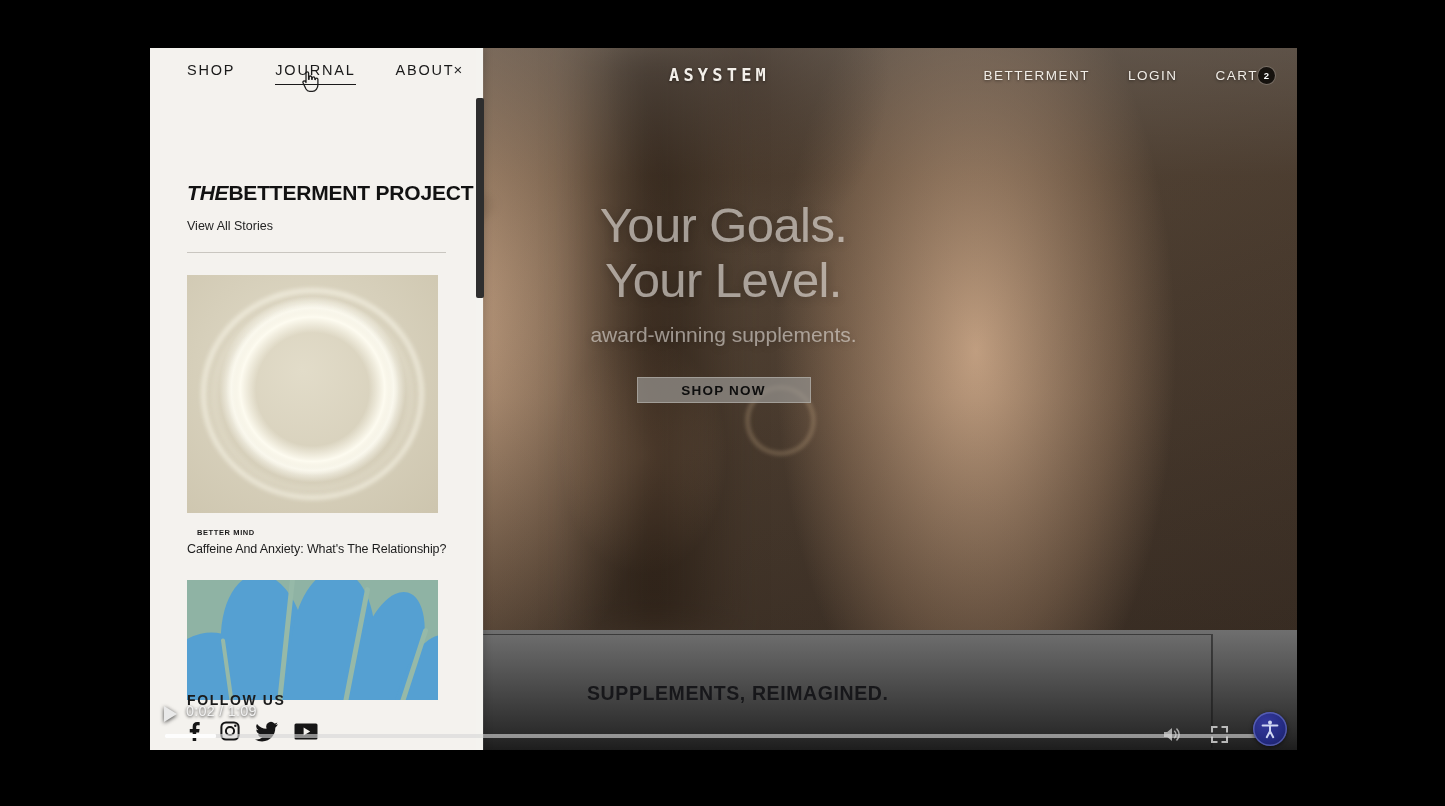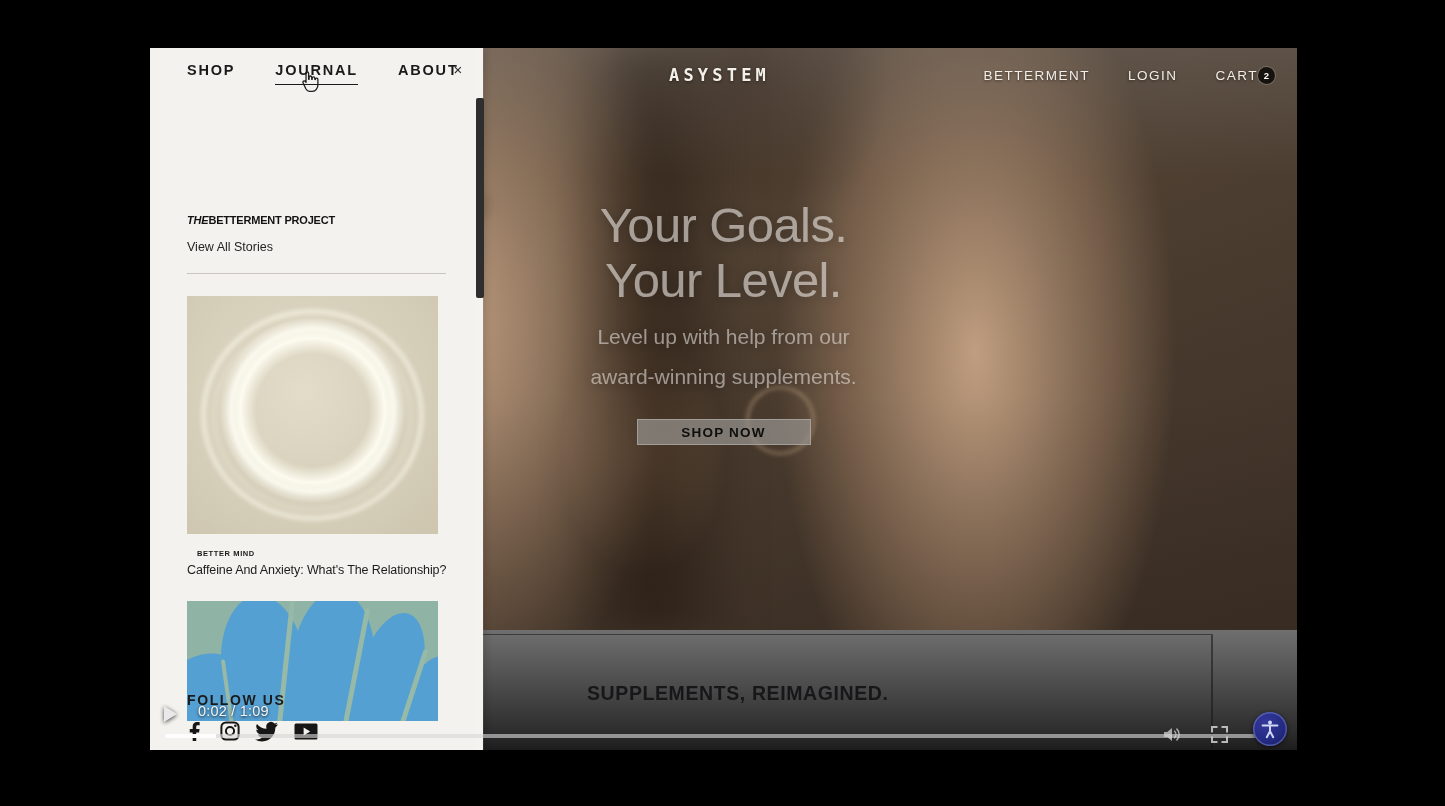--- a/index.html
+++ b/index.html
@@ -199,21 +199,21 @@
   .vc-playbtn::before {
     content: "";
     display: block;
     width: 0; height: 0;
     border-left: 13px solid #e9e9e9;
     border-top: 8px solid transparent;
     border-bottom: 8px solid transparent;
     filter: drop-shadow(0 1px 2px rgba(0,0,0,.75));
   }
   .vc-time {
-    position: absolute; left: 48px; top: 13px;
+    position: absolute; left: 36px; top: 13px;
     color: #f2f2f2;
     font-size: 14.5px;
     letter-spacing: .2px;
     text-shadow: 0 1px 3px rgba(0,0,0,.85);
     white-space: nowrap;
   }
   .vc-track {
     position: absolute; left: 15px; top: 44px;
     width: 1117px; height: 4px;
     background: rgba(215,215,215,.62);
@@ -253,21 +253,21 @@
     position: absolute; left: 0; top: 0;
     width: 333px; height: 50px;
     display: flex; align-items: center;
     padding-left: 37px;
     gap: 40px;
   }
   .nav-item {
     color: #1a1a1a;
     font-size: 14.5px;
     letter-spacing: 1.8px;
-    font-weight: 700;
+    font-weight: 400;
     padding-bottom: 6px;
     cursor: pointer;
     position: relative;
     white-space: nowrap;
   }
   .nav-item.active { border-bottom: 1.5px solid #1a1a1a; }
   #drawer-close {
     position: absolute; right: 16px; top: 12px;
     width: 18px; height: 18px;
     color: #2a2a2a;
@@ -276,22 +276,22 @@
     cursor: pointer;
   }
 
   #drawer-body {
     position: absolute;
     left: 0; top: 50px;
     width: 333px; height: 652px;
     padding: 0 37px;
   }
   .journal-title {
-    margin-top: 116px;
-    font-size: 11px;
+    margin-top: 83px;
+    font-size: 21px;
     font-weight: 700;
     color: #121212;
     letter-spacing: -0.2px;
     white-space: nowrap;
   }
   .journal-title .ital { font-style: italic; font-weight: 700; }
   .view-all {
     margin-top: 14px;
     font-size: 12.5px;
     color: #242424;
@@ -435,21 +435,20 @@
           <div class="cart-wrap">
             <span class="header-link">CART</span>
             <span class="cart-badge">2</span>
           </div>
         </div>
       </div>
 
       <div id="hero-copy">
         <div class="hero-h1">Your Goals.</div>
         <div class="hero-h1">Your Level.</div>
-        <div class="hero-sub">Level up with help from our</div>
         <div class="hero-sub" style="margin-top:12px">award-winning supplements.</div>
         <div class="shop-now">SHOP NOW</div>
       </div>
     </div>
 
     <div id="video-block">
       <div class="vb-frame"></div>
       <div class="vb-divider"></div>
       <div class="vb-title">SUPPLEMENTS, REIMAGINED.</div>
 

